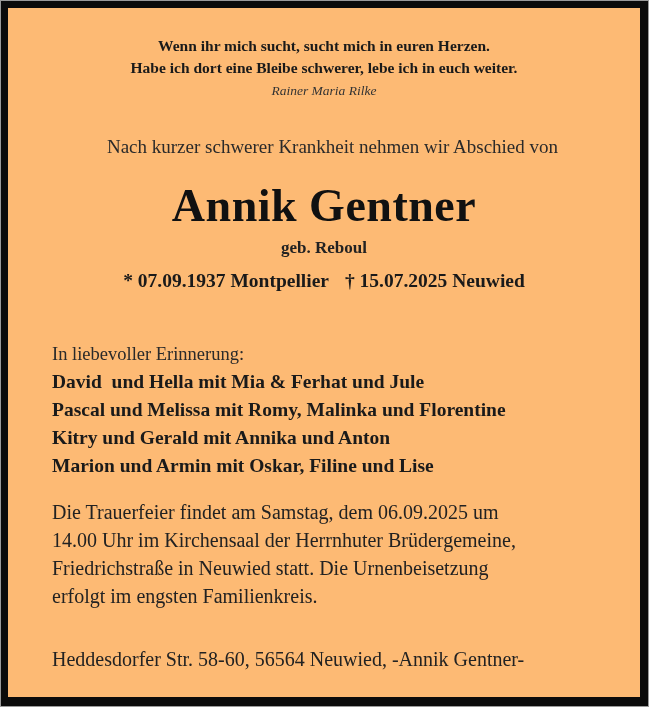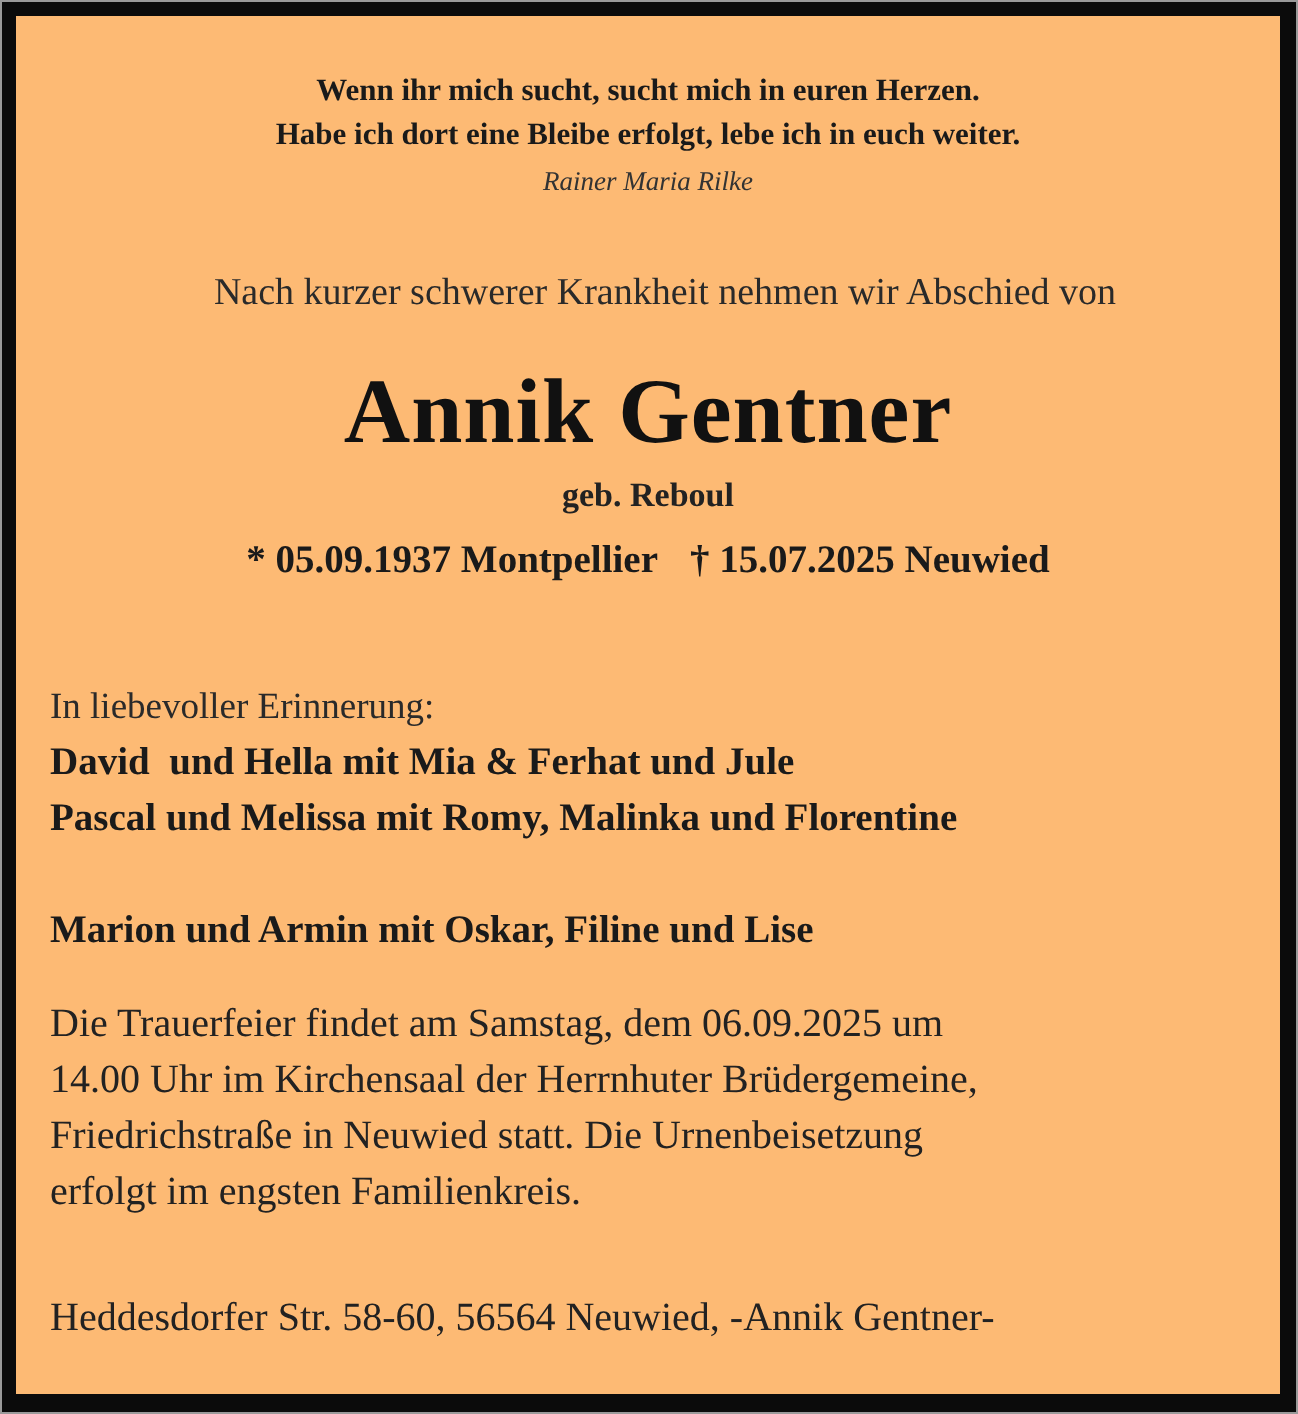--- a/index.html
+++ b/index.html
@@ -65,21 +65,21 @@
       font-size: 17px;
       color: #222;
     }
     .dates {
       font-weight: bold;
       font-size: 19.5px;
       color: #1a1a1a;
     }
     .dates .gap { display: inline-block; width: 16px; }
     .left-block {
-      left: 17px;
+      left: 44px;
     }
     .memory-label {
       font-size: 18.5px;
       color: #2a2a2a;
     }
     .family-line {
       font-weight: bold;
       font-size: 19.5px;
       color: #1a1a1a;
       white-space: pre;
@@ -88,36 +88,37 @@
       font-size: 20px;
       color: #222;
     }
   </style>
 </head>
 <body>
 
 <div class="frame">
 
   <div class="abs center serif quote-line" style="top:29px;">Wenn ihr mich sucht, sucht mich in euren Herzen.</div>
-  <div class="abs center serif quote-line" style="top:51px;">Habe ich dort eine Bleibe erfolgt, lebe ich in euch weiter.</div>
+  <div class="abs center serif quote-line" style="top:51px;">Habe ich dort eine Bleibe schwerer, lebe ich in euch weiter.</div>
   <div class="abs center serif quote-author" style="top:75px;">Rainer Maria Rilke</div>
 
   <div class="abs center serif intro" style="top:128px;">Nach kurzer schwerer Krankheit nehmen wir Abschied von</div>
 
   <div class="abs center serif name" style="top:171px;">Annik Gentner</div>
 
   <div class="abs center serif maiden" style="top:230px;">geb. Reboul</div>
 
   <div class="abs center serif dates" style="top:262px;">
-    <span>* 05.09.1937 Montpellier</span><span class="gap"></span><span>† 15.07.2025 Neuwied</span>
+    <span>* 07.09.1937 Montpellier</span><span class="gap"></span><span>† 15.07.2025 Neuwied</span>
   </div>
 
   <div class="abs serif left-block memory-label" style="top:336px;">In liebevoller Erinnerung:</div>
   <div class="abs serif left-block family-line" style="top:363px;">David  und Hella mit Mia &amp; Ferhat und Jule</div>
   <div class="abs serif left-block family-line" style="top:391px;">Pascal und Melissa mit Romy, Malinka und Florentine</div>
+  <div class="abs serif left-block family-line" style="top:419px;">Kitry und Gerald mit Annika und Anton</div>
   <div class="abs serif left-block family-line" style="top:447px;">Marion und Armin mit Oskar, Filine und Lise</div>
 
   <div class="abs serif left-block body-line" style="top:493px;">Die Trauerfeier findet am Samstag, dem 06.09.2025 um</div>
   <div class="abs serif left-block body-line" style="top:521px;">14.00 Uhr im Kirchensaal der Herrnhuter Brüdergemeine,</div>
   <div class="abs serif left-block body-line" style="top:549px;">Friedrichstraße in Neuwied statt. Die Urnenbeisetzung</div>
   <div class="abs serif left-block body-line" style="top:577px;text-align:right;">erfolgt im engsten Familienkreis.</div>
 
   <div class="abs serif left-block body-line" style="top:640px;">Heddesdorfer Str. 58-60, 56564 Neuwied, -Annik Gentner-</div>
 
 </div>

